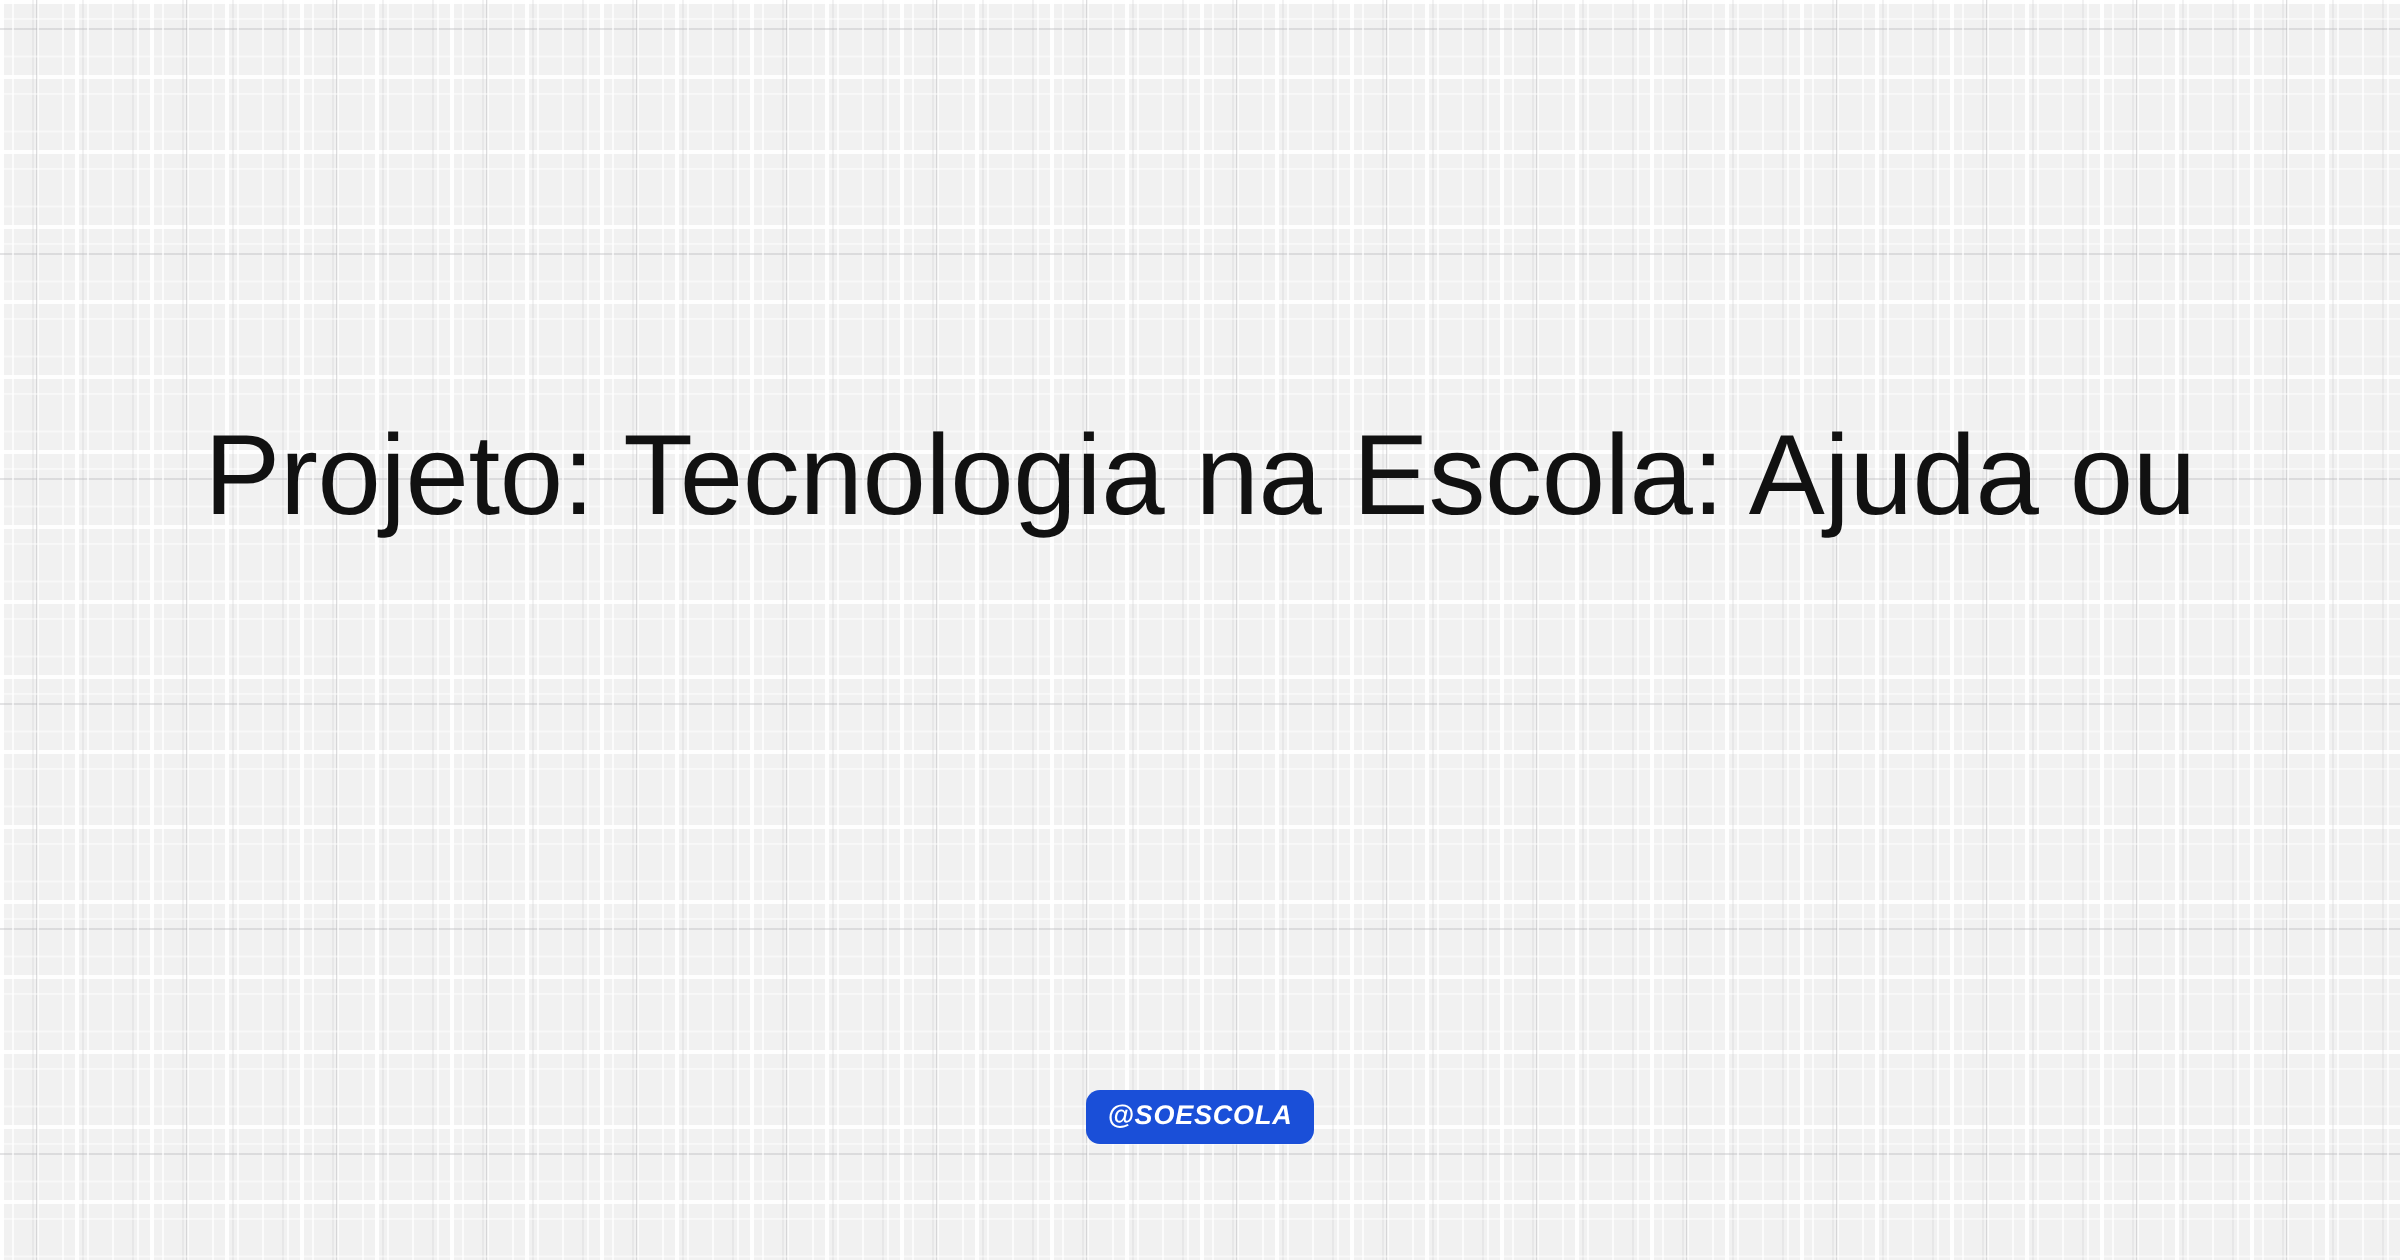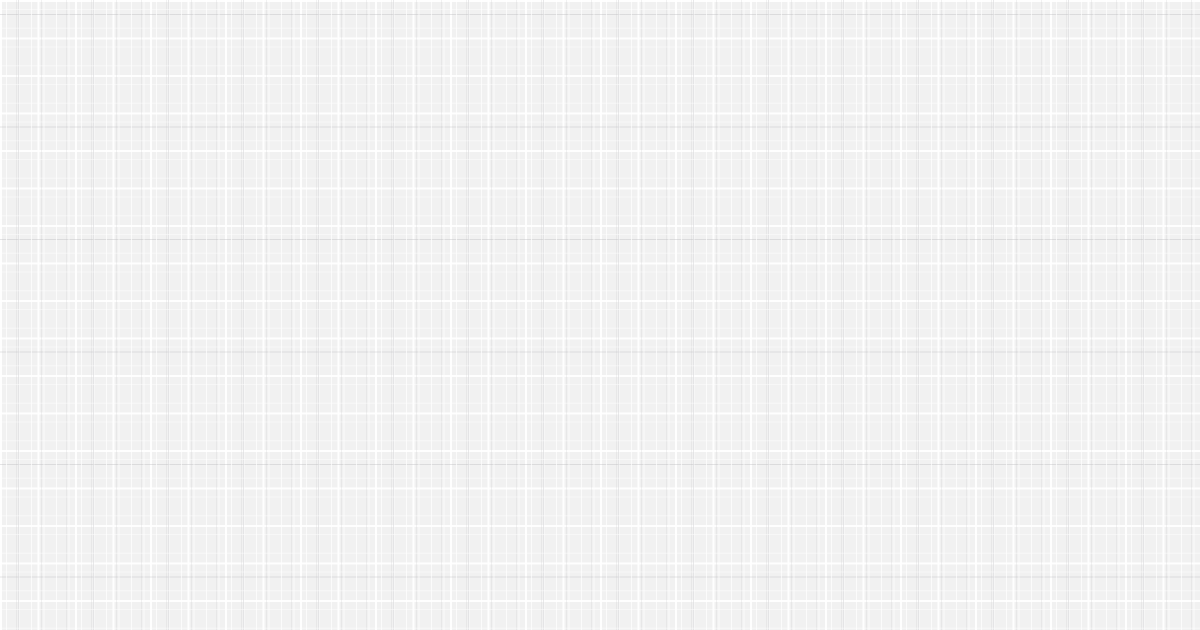--- a/index.html
+++ b/index.html
@@ -112,16 +112,20 @@
 <body>
 
 <div class="poster">
 
   <div class="grid-layer grid-major"></div>
   <div class="grid-layer grid-rule"></div>
   <div class="grid-layer grid-fibre"></div>
   <div class="grid-layer grid-band"></div>
 
   <div class="title-block">
+    <span class="title-line">Projeto: Tecnologia na Escola: Ajuda ou</span>
   </div>
 
+  <div class="badge-wrap">
+    <span class="badge">@SOESCOLA</span>
+  </div>
 
 </div>
 
 </body></html>

